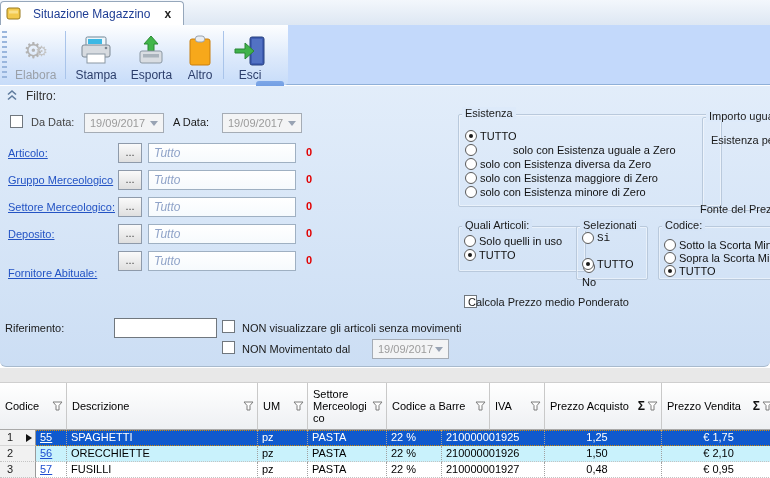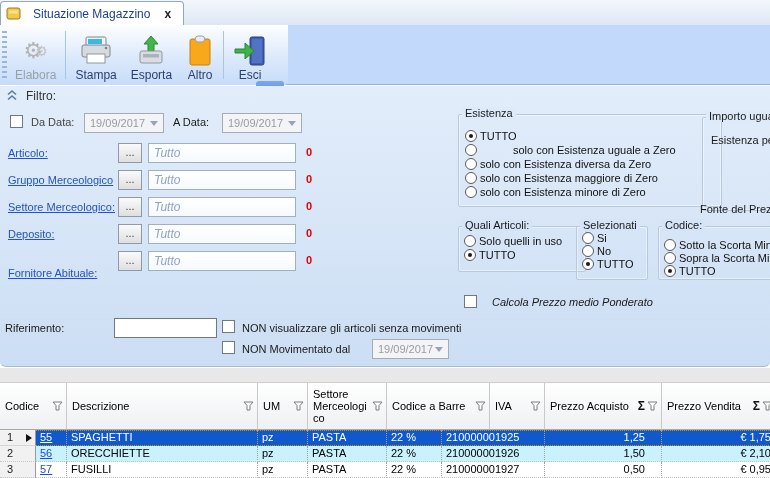--- a/index.html
+++ b/index.html
@@ -92,21 +92,21 @@
   .grow.sel { background:#0f59cd; color:#fff; outline:1px dotted #d88a00; outline-offset:-1px; }
   .gc { border-right:1px dotted #a0a0a0; padding:1px 4px; white-space:nowrap; overflow:hidden;
         line-height:13px; }
   .grow:not(.sel) .gc { border-bottom:1px dotted #c4c4c4; }
   .ind { background:#f1f1f1; border-right:1px solid #9a9a9a; border-bottom:1px solid #d6d6d6;
          color:#222; display:flex; align-items:center; padding-left:7px; position:relative; }
   .arrow { position:absolute; right:3px; width:0; height:0; border-top:4px solid transparent;
            border-bottom:4px solid transparent; border-left:6px solid #111; }
   .cod-link { text-decoration:underline; color:#1f4fd0; cursor:pointer; }
   .grow.sel .cod-link { color:#fff; }
-  .num { text-align:right; }
+  .num { text-align:center; }
   .w-ind{width:36px} .w-cod{width:31px} .w-desc{width:191px} .w-um{width:50px}
   .w-set{width:79px} .w-iva{width:55px} .w-bar{width:103px} .w-pa{width:117px} .w-pv{width:115px}
   .w-codh{width:67px}
 </style>
 </head>
 <body>
 
 <div class="tabbar">
   <div class="tab">
     <span>
@@ -275,25 +275,25 @@
         <span class="rlabel">Solo quelli in uso</span>
       </div>
     <div class="opt" style="left:5px; top:22px;">
         <span class="radio checked"></span>
         <span class="rlabel">TUTTO</span>
       </div>
   </div>
 
   <div class="groupbox" style="left:576px; top:140px; width:72px; height:54px;">
     <span class="gb-label" style="background:#d5e4f7;">Selezionati</span>
-    <div class="opt" style="left:5px; top:5px;">
+    <div class="opt" style="left:5px; top:5px;font-family:Liberation Mono, monospace;">
         <span class="radio"></span>
         <span class="rlabel">Si</span>
       </div>
-    <div class="opt" style="left:5px; top:18px;">
+    <div class="opt" style="left:5px; top:34px;flex-direction:column;">
         <span class="radio"></span>
         <span class="rlabel">No</span>
       </div>
     <div class="opt" style="left:5px; top:31px;">
         <span class="radio checked"></span>
         <span class="rlabel">TUTTO</span>
       </div>
   </div>
 
   <div class="groupbox" style="left:658px; top:140px; width:130px; height:54px;">
@@ -306,21 +306,21 @@
         <span class="radio"></span>
         <span class="rlabel">Sopra la Scorta Minima</span>
       </div>
     <div class="opt" style="left:5px; top:38px;">
         <span class="radio checked"></span>
         <span class="rlabel">TUTTO</span>
       </div>
   </div>
 
   <span class="checkbox" style="left:464px; top:209px;"></span>
-  <span class="lbl" style="left:492px; top:210px;font-style:italic;">Calcola Prezzo medio Ponderato</span>
+  <span class="lbl" style="left:468px; top:210px;">Calcola Prezzo medio Ponderato</span>
 
   <span class="lbl" style="left:5px; top:236px;">Riferimento:</span>
   <input class="riferimento" style="left: 114px; top: 232px; width: 103px;" value="">
   <span class="checkbox" style="left:222px; top:234px;"></span>
   <span class="lbl" style="left:242px; top:236px;">NON visualizzare gli articoli senza movimenti</span>
   <span class="checkbox" style="left:222px; top:255px;"></span>
   <span class="lbl" style="left:242px; top:257px;">NON Movimentato dal</span>
   <div class="combo" style="left:372px; top:253px; width:77px;">
     <span>19/09/2017</span>
     <span class="combo-arrow"></span>
@@ -431,16 +431,16 @@
   <div class="grow">
     <div class="gc ind w-ind">
         <span>3</span>
       </div>
     <div class="gc w-cod"><span class="cod-link">57</span></div>
     <div class="gc w-desc">FUSILLI</div>
     <div class="gc w-um">pz</div>
     <div class="gc w-set">PASTA</div>
     <div class="gc w-iva">22 %</div>
     <div class="gc w-bar">210000001927</div>
-    <div class="gc w-pa num" style="padding-right:16px;">0,50</div>
+    <div class="gc w-pa num" style="padding-right:16px;">0,48</div>
     <div class="gc w-pv num" style="padding-right:5px;">€ 0,95</div>
   </div>
 </div>
 
 </body></html>

